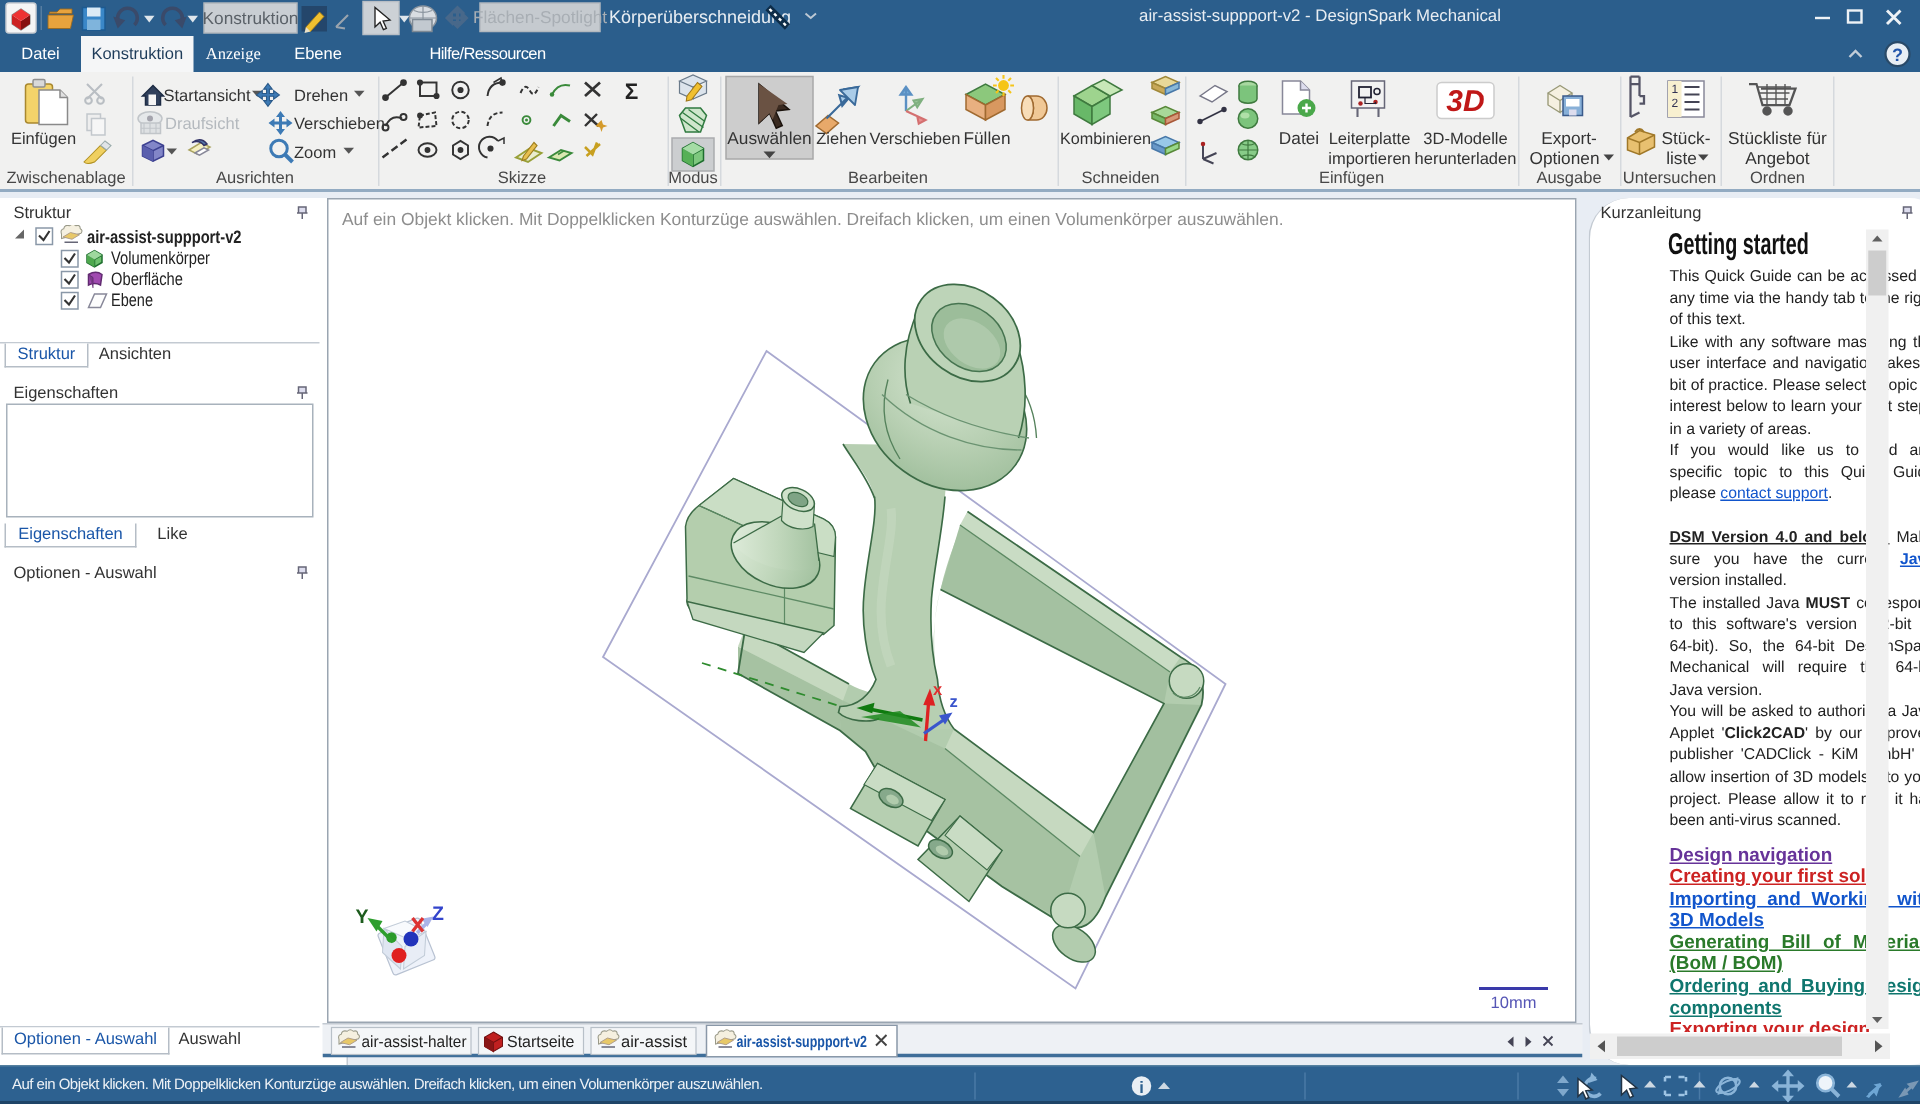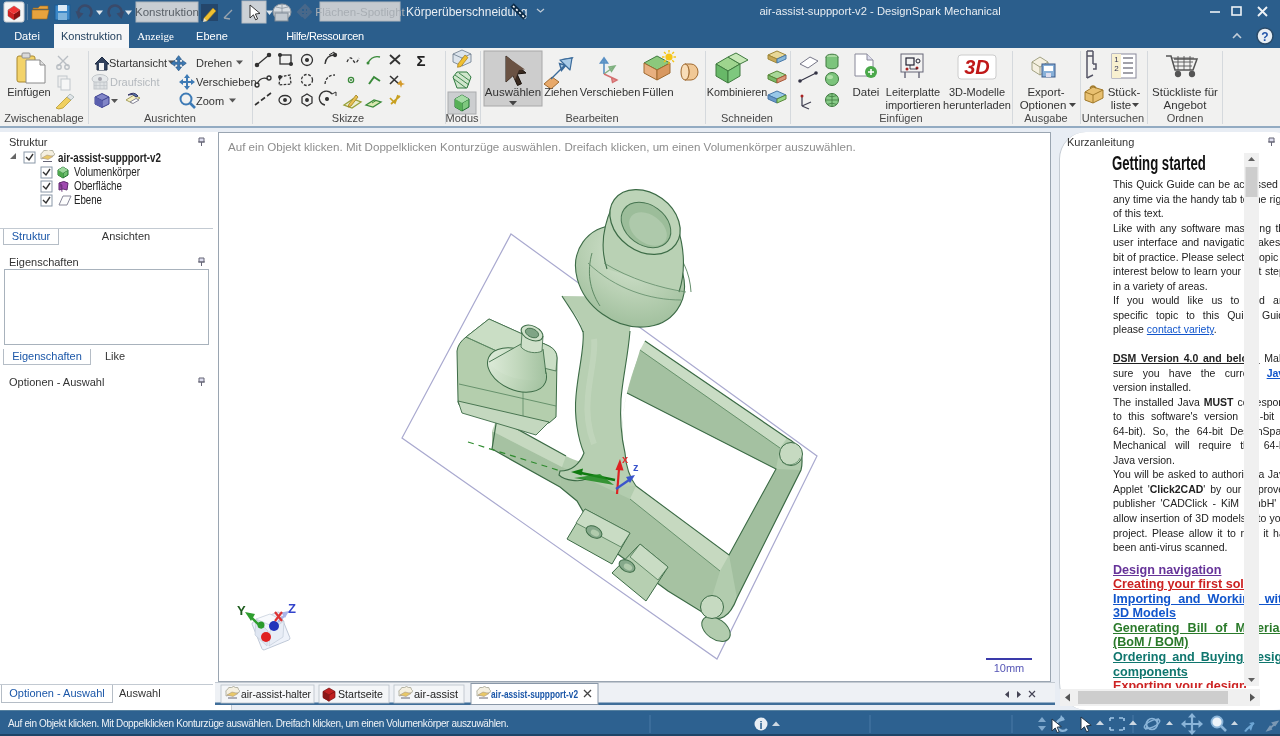--- a/index.html
+++ b/index.html
@@ -404,21 +404,21 @@
         </g>
    <text x="74" y="40" font-size="12" fill="#222" textLength="48" lengthAdjust="spacingAndGlyphs">Oberfläche</text>
    <rect x="41" y="45" width="11" height="11" fill="#fff" stroke="#8a98a8"></rect>
         <path d="M43,50 l3,3 4,-6" stroke="#333" fill="none" stroke-width="1.4"></path>
    <path d="M59,55 l4,-9 8,0 -4,9 z" fill="#fdfdfd" stroke="#889"></path>
    <text x="74" y="54" font-size="12" fill="#222" textLength="28" lengthAdjust="spacingAndGlyphs">Ebene</text>
   </svg>
 
   <div class="abs" style="left:0;top:96px;width:213px;height:17px;border-top:1px solid #c3cad2;">
    <div class="abs" style="left:3px;top:0;width:56px;height:16px;border:1px solid #b5bdc6;border-top:none;background:#fff;color:#1a56a8;font-size:11px;text-align:center;line-height:15px;">Struktur</div>
-   <div class="abs" style="left:59px;top:0;width:62px;height:16px;color:#333;font-size:11px;text-align:center;line-height:15px;border-bottom:1px solid #fff;margin-left:36px;">Ansichten</div>
+   <div class="abs" style="left:59px;top:0;width:62px;height:16px;color:#333;font-size:11px;text-align:center;line-height:15px;border-bottom:1px solid #fff;">Ansichten</div>
   </div>
   <div class="panelhdr" style="left:9px;top:124px;">Eigenschaften</div>
   <svg class="abs" style="left:197px;top:125px" width="10" height="11" viewBox="0 0 10 11">
         <path d="M2,1 h5 v4 h-5 z M1,5 h7 M4.5,5 v4" stroke="#667" fill="#dde" stroke-width="1"></path>
       </svg>
   <div class="abs" style="left:4px;top:137px;width:205px;height:76px;background:#fff;border:1px solid #a8b2bc;"></div>
   <div class="abs" style="left:0;top:217px;width:213px;height:17px;">
    <div class="abs" style="left:3px;top:0;width:88px;height:16px;border:1px solid #b5bdc6;border-top:none;background:#fff;color:#1a56a8;font-size:11px;text-align:center;line-height:15px;">Eigenschaften</div>
    <div class="abs" style="left:91px;top:0;width:48px;height:16px;color:#333;font-size:11px;text-align:center;line-height:15px;">Like</div>
   </div>
@@ -550,21 +550,21 @@
  <div class="abs" style="left:1059px;top:2px;width:241px;height:578px;background:#fff;border-left:1px solid #c3cad2;border-radius:27px;">
   <div class="panelhdr" style="left:7px;top:4px;">Kurzanleitung</div>
   <svg class="abs" style="left:207px;top:5px" width="10" height="11" viewBox="0 0 10 11">
         <path d="M2,1 h5 v4 h-5 z M1,5 h7 M4.5,5 v4" stroke="#667" fill="#dde" stroke-width="1"></path>
       </svg>
   <div class="abs" id="guide" style="left:3px;top:19px;width:184px;height:537px;overflow:hidden;margin-left:44px;">
    <div style="font-size:20px;font-weight:bold;color:#111;margin:1px 0 2px 5px;transform:scaleX(0.66);transform-origin:0 0;white-space:nowrap;">Getting started</div>
    <div style="font-size:10.5px;color:#222;text-align:justify;line-height:14.55px;padding:0 1px 0 6px;">
     <p>This Quick Guide can be accessed at any time via the handy tab to the right of this text.</p>
     <p>Like with any software mastering the user interface and navigation takes a bit of practice. Please select a topic of interest below to learn your first steps in a variety of areas.</p>
-    <p>If you would like us to add any specific topic to this Quick Guide please <span style="color:#1155cc;text-decoration:underline;">contact variety</span>.</p>
+    <p>If you would like us to add any specific topic to this Quick Guide please <span style="color:#1155cc;text-decoration:underline;">contact support</span>.</p>
     <p style="margin-top:14px;"><b><u>DSM Version 4.0 and below:</u></b> Make sure you have the current <b style="color:#1155cc;text-decoration:underline;">Java</b> version installed.</p>
     <p>The installed Java <b>MUST</b> correspond to this software's version (32-bit or 64-bit). So, the 64-bit DesignSpark Mechanical will require the 64-bit Java version.</p>
     <p>You will be asked to authorize a Java Applet '<b>Click2CAD</b>' by our approved publisher 'CADClick - KiM GmbH' to allow insertion of 3D models into your project. Please allow it to run, it has been anti-virus scanned.</p>
     <div id="links" style="margin-top:8px;font-size:12.6px;font-weight:bold;line-height:14.55px;">
      <u style="color:#663399;">Design navigation</u><br>
      <u style="color:#cc2222;">Creating your first solid</u><br>
      <u style="color:#1155cc;">Importing and Working with 3D Models</u><br>
      <u style="color:#2a7a2a;">Generating Bill of Materials (BoM / BOM)</u><br>
      <u style="color:#0f766e;">Ordering and Buying design components</u><br>
      <u style="color:#cc2222;">Exporting your design</u>

